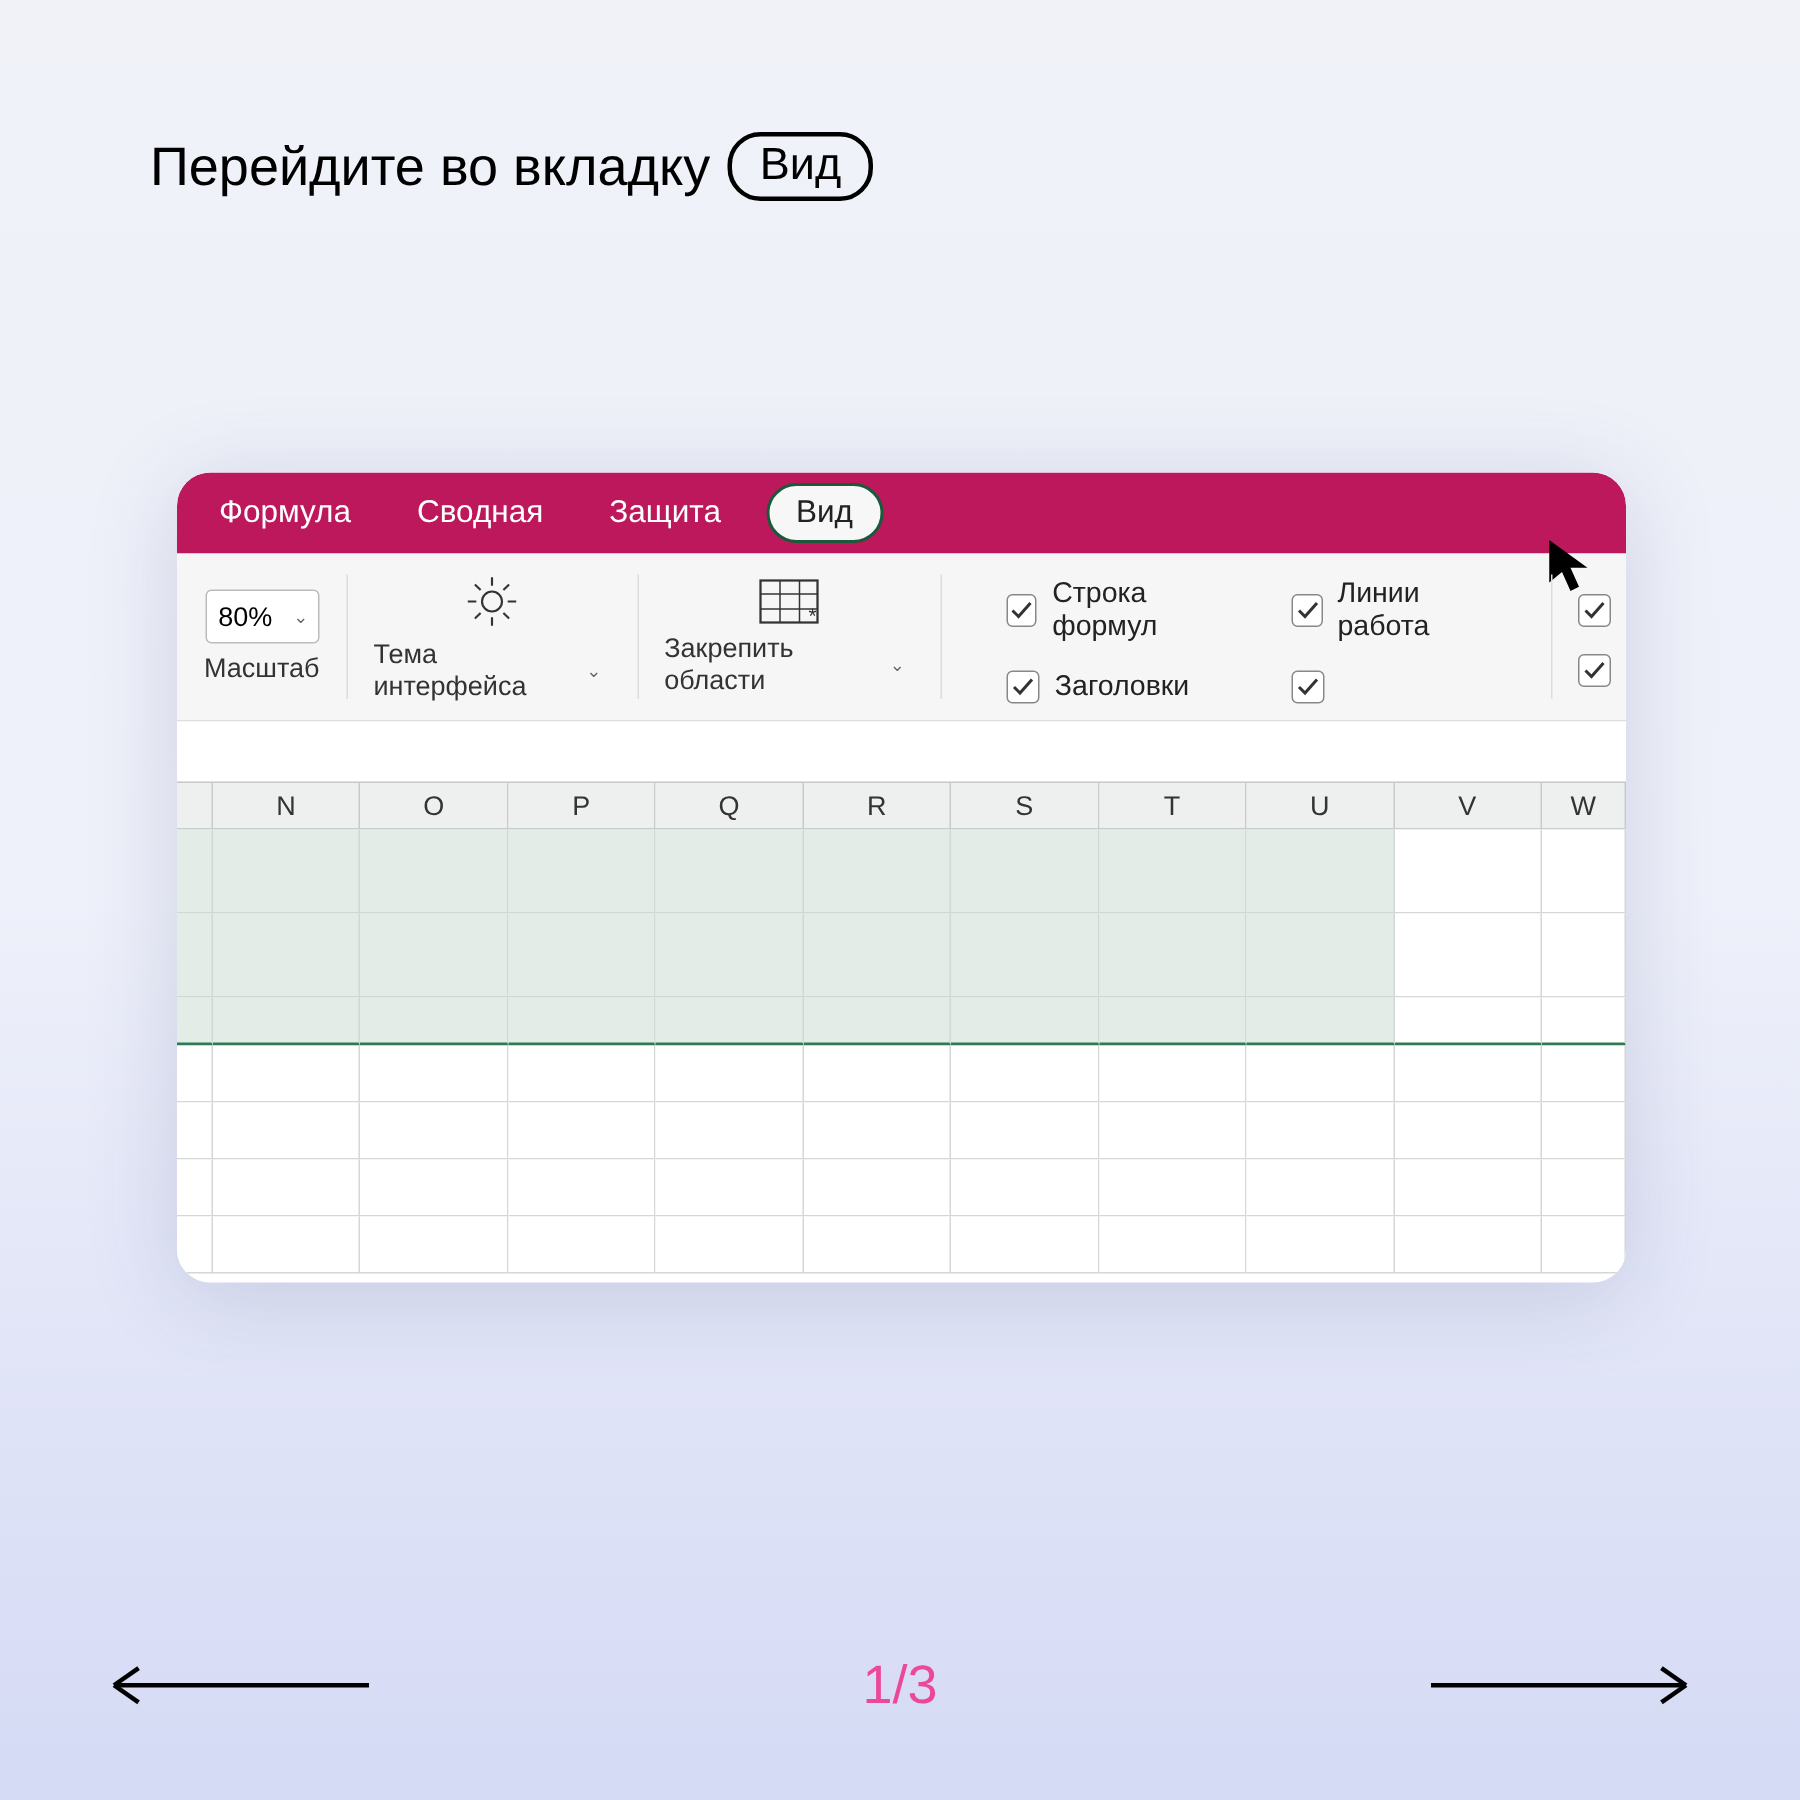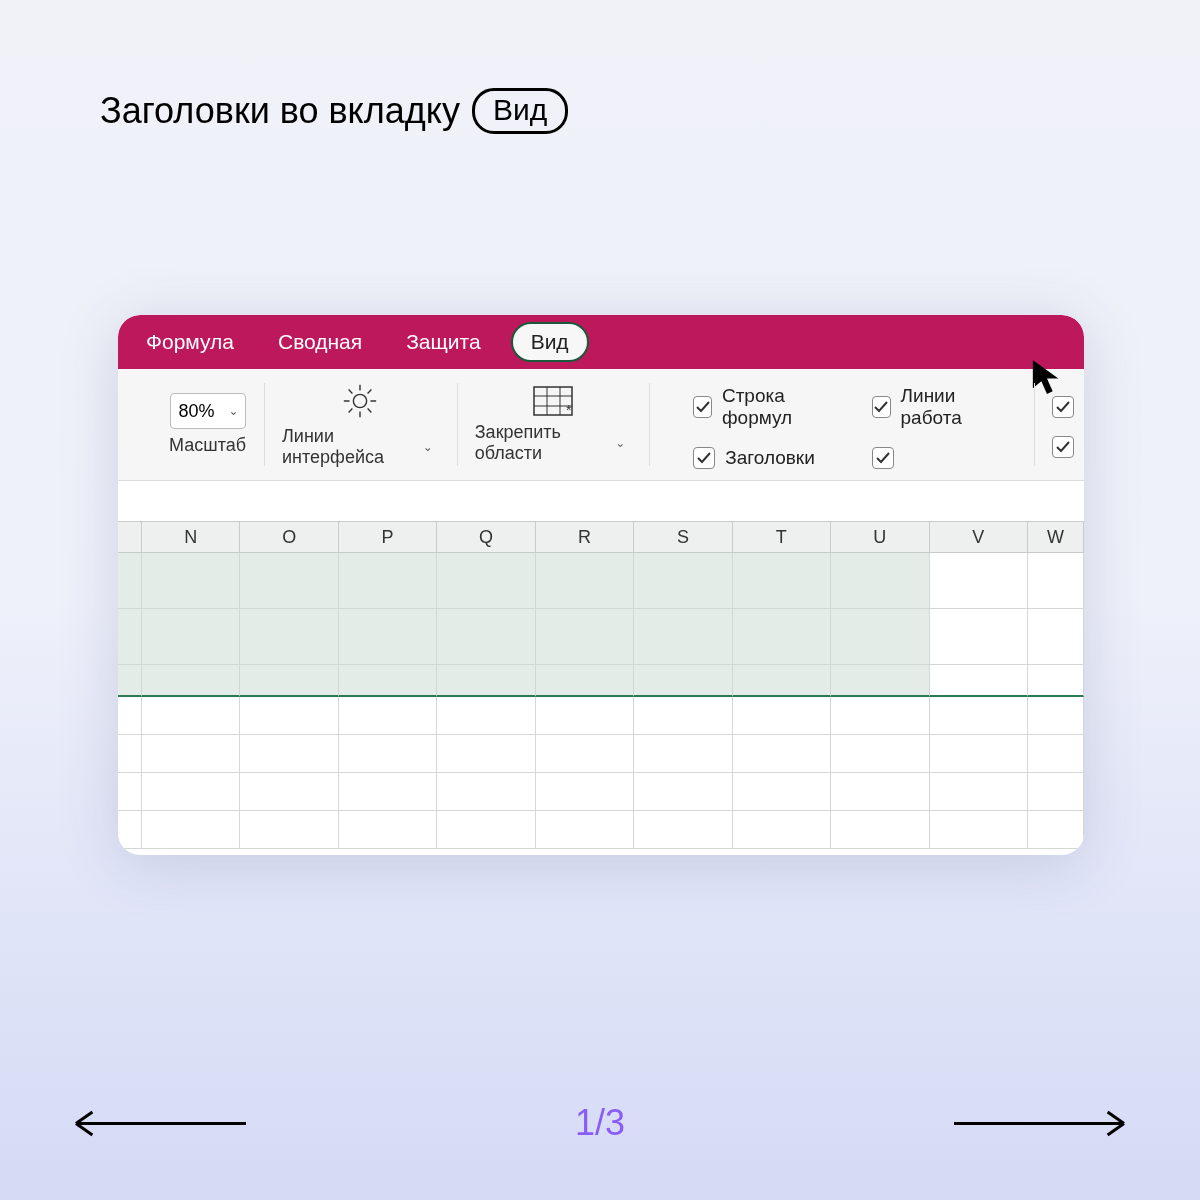--- a/index.html
+++ b/index.html
@@ -78,21 +78,20 @@
   pointer-events: none;
 }
 
 
 .ribbon {
   height: 112px;
   background: #f6f6f6;
   border-bottom: 1px solid #ddd;
   display: flex;
   align-items: stretch;
-  padding-left: 33px;
 }
 .rgroup {
   display: flex;
   flex-direction: column;
   align-items: center;
   justify-content: center;
   padding: 0 18px;
   position: relative;
 }
 .rgroup + .rgroup::before {
@@ -156,27 +155,27 @@
   padding:0 76px;
 }
 .arrow { width:170px; height:3px; background:#000; position:relative;}
 .arrow::before, .arrow::after{
   content:""; position:absolute; width:20px; height:3px; background:#000; top:0;
 }
 .arrow.left::before{ left:0; transform-origin:left; transform:rotate(35deg);}
 .arrow.left::after{ left:0; transform-origin:left; transform:rotate(-35deg);}
 .arrow.right::before{ right:0; transform-origin:right; transform:rotate(35deg);}
 .arrow.right::after{ right:0; transform-origin:right; transform:rotate(-35deg);}
-.pgnum { font-size:36px; color:#8b5cf6;}
+.pgnum { font-size:36px; color:#ec4899;}
 </style>
 </head>
 <body>
 
 <div class="instruction">
-  <span>Заголовки во вкладку</span>
+  <span>Перейдите во вкладку</span>
   <span class="pill">Вид</span>
 </div>
 
 <div class="card">
 
   <div class="tabs">
     <div class="tab">Формула</div>
     <div class="tab">Сводная</div>
     <div class="tab">Защита</div>
     <div class="tab active">Вид</div>
@@ -204,21 +203,21 @@
             <line x1="20" y1="31" x2="20" y2="37"></line>
           <line x1="3" y1="20" x2="9" y2="20"></line>
             <line x1="31" y1="20" x2="37" y2="20"></line>
           <line x1="8" y1="8" x2="12" y2="12"></line>
             <line x1="28" y1="28" x2="32" y2="32"></line>
           <line x1="28" y1="12" x2="32" y2="8"></line>
             <line x1="8" y1="32" x2="12" y2="28"></line>
         </g>
       </svg>
       <div class="glabel">
-        <span>Линии интерфейса</span>
+        <span>Тема интерфейса</span>
         <span class="chev">⌄</span>
       </div>
     </div>
 
     <div class="rgroup">
       <svg class="grid-icon" viewBox="0 0 40 30">
         <rect x="1" y="1" width="38" height="28" fill="none" stroke="#333" stroke-width="1.5"></rect>
         <line x1="1" y1="10" x2="39" y2="10" stroke="#333"></line>
           <line x1="1" y1="20" x2="39" y2="20" stroke="#333"></line>
         <line x1="14" y1="1" x2="14" y2="29" stroke="#333"></line>

